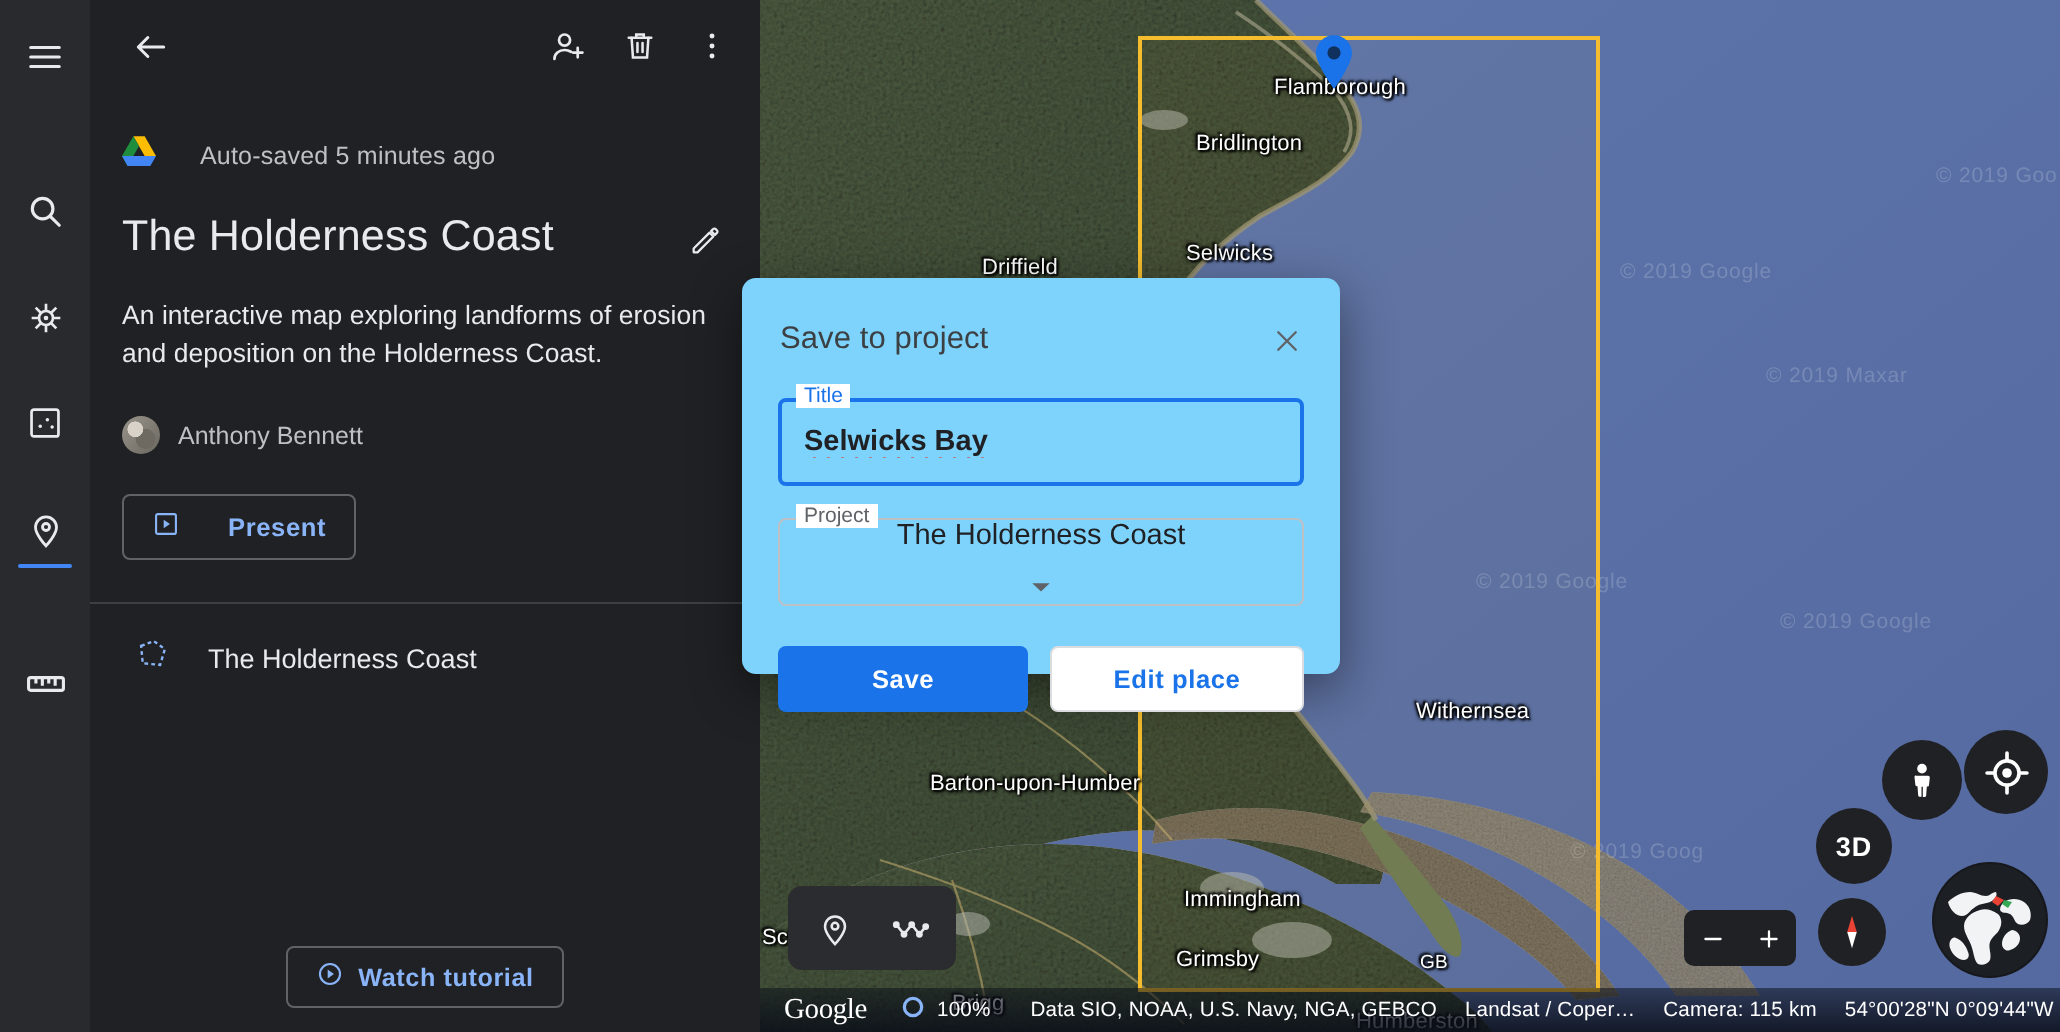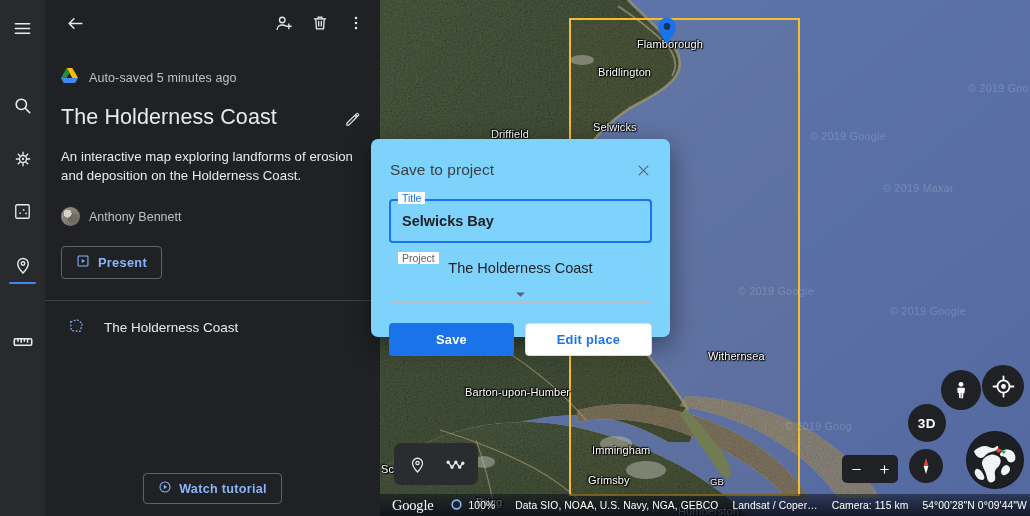--- a/index.html
+++ b/index.html
@@ -42,21 +42,21 @@
     padding: 0 8px 0 14px; gap: 4px;
   }
   .icon-btn {
     width: 32px; height: 32px; border-radius: 50%;
     display: flex; align-items: center; justify-content: center;
     cursor: pointer; flex: 0 0 auto;
   }
   .spacer { flex: 1 1 auto; }
 
   #drive-row {
-    display: flex; align-items: center; gap: 11px;
+    display: flex; align-items: center; gap: 22px;
     padding: 22px 16px 0 16px;
   }
   #drive-row .lbl { color: #bdc1c6; font-size: 12.5px; letter-spacing: .1px; }
 
   #title-row {
     display: flex; align-items: flex-start;
     padding: 18px 12px 0 16px;
   }
   #map-title {
     color: #e8eaed; font-size: 21.5px; font-weight: 400;
@@ -91,21 +91,21 @@
     font-family: inherit; font-size: 12.8px; font-weight: bold;
     letter-spacing: .3px; cursor: pointer;
     display: flex; align-items: center; gap: 9px;
   }
   #btn-present {
     background: transparent; color: #8ab4f8;
     border: 1px solid #5f6368; border-radius: 4px;
     height: 33px; padding: 0 14px;
     font-family: inherit; font-size: 12.8px; font-weight: bold;
     letter-spacing: .3px; cursor: pointer;
-    display: flex; align-items: center; gap: 8px; justify-content: flex-end;
+    display: flex; align-items: center; gap: 24px; justify-content: flex-end;
   }
   #panel-divider { height: 1px; background: #3c4043; margin-top: 21px; }
 
   #feature-list { padding-top: 4px; }
   .feature-row {
     display: flex; align-items: center; gap: 18px;
     padding: 11px 16px 11px 22px; cursor: pointer;
   }
   .feature-row .fname { color: #e8eaed; font-size: 13.5px; }
 

